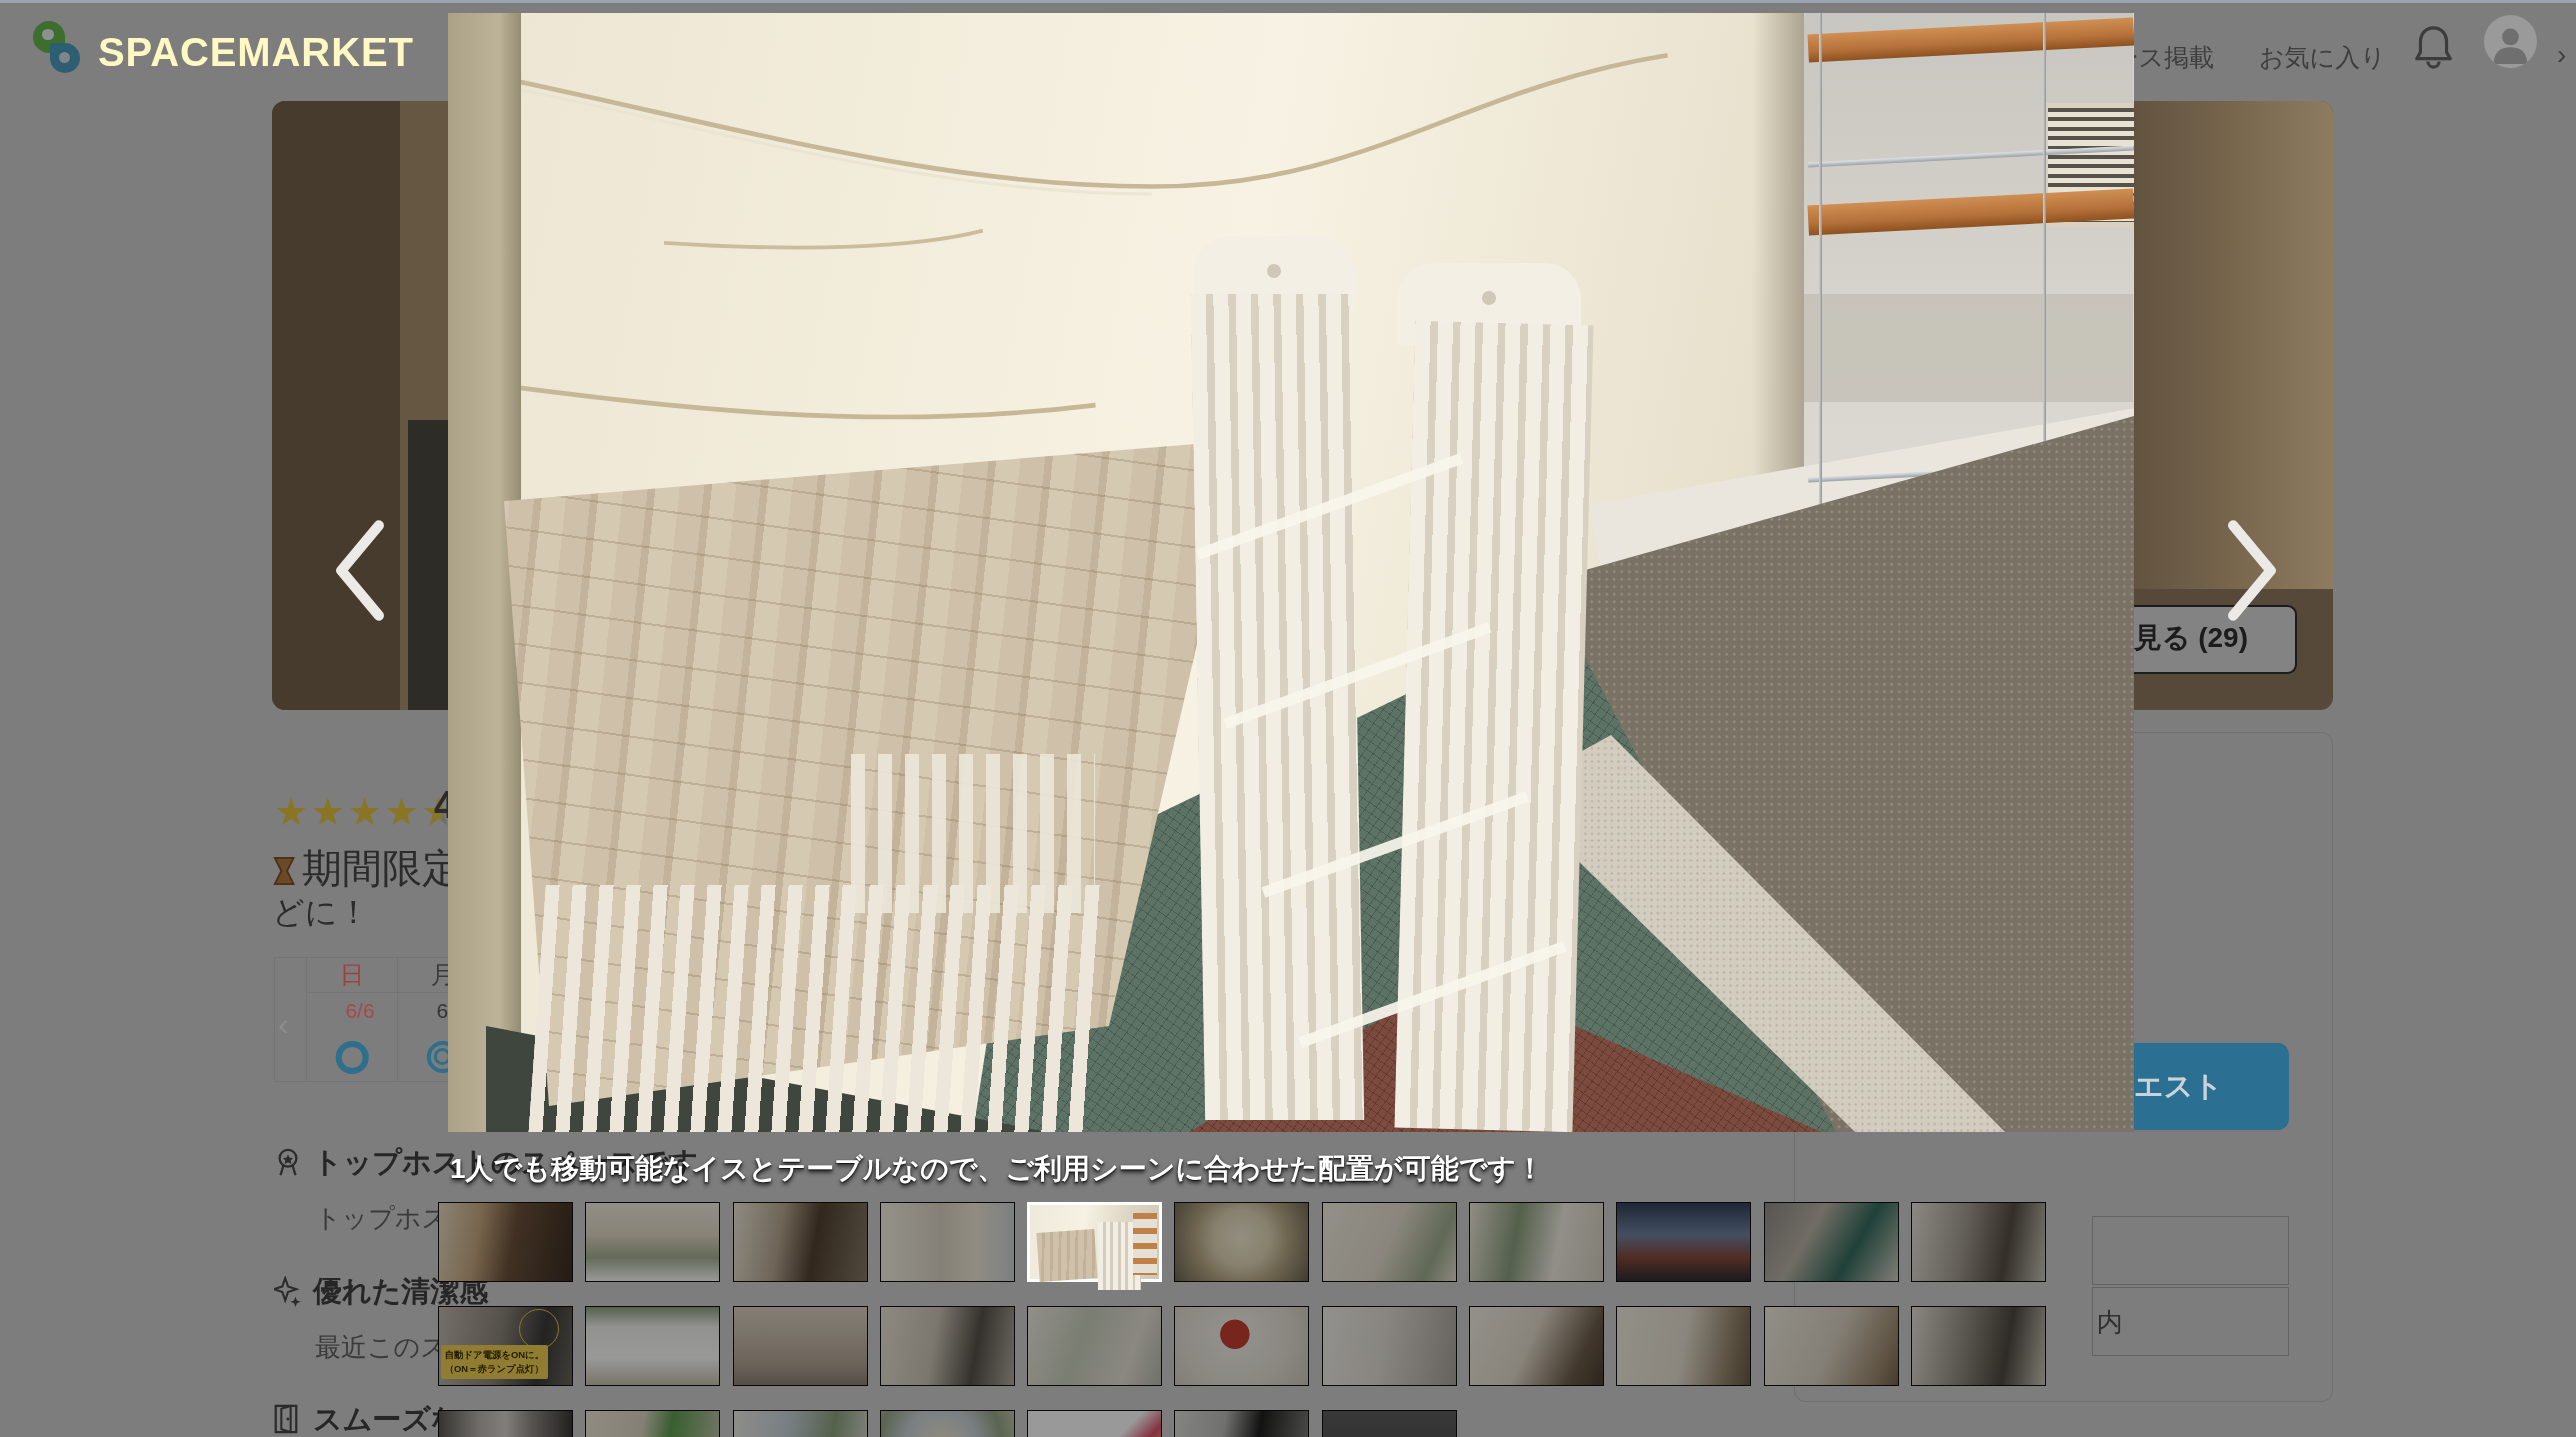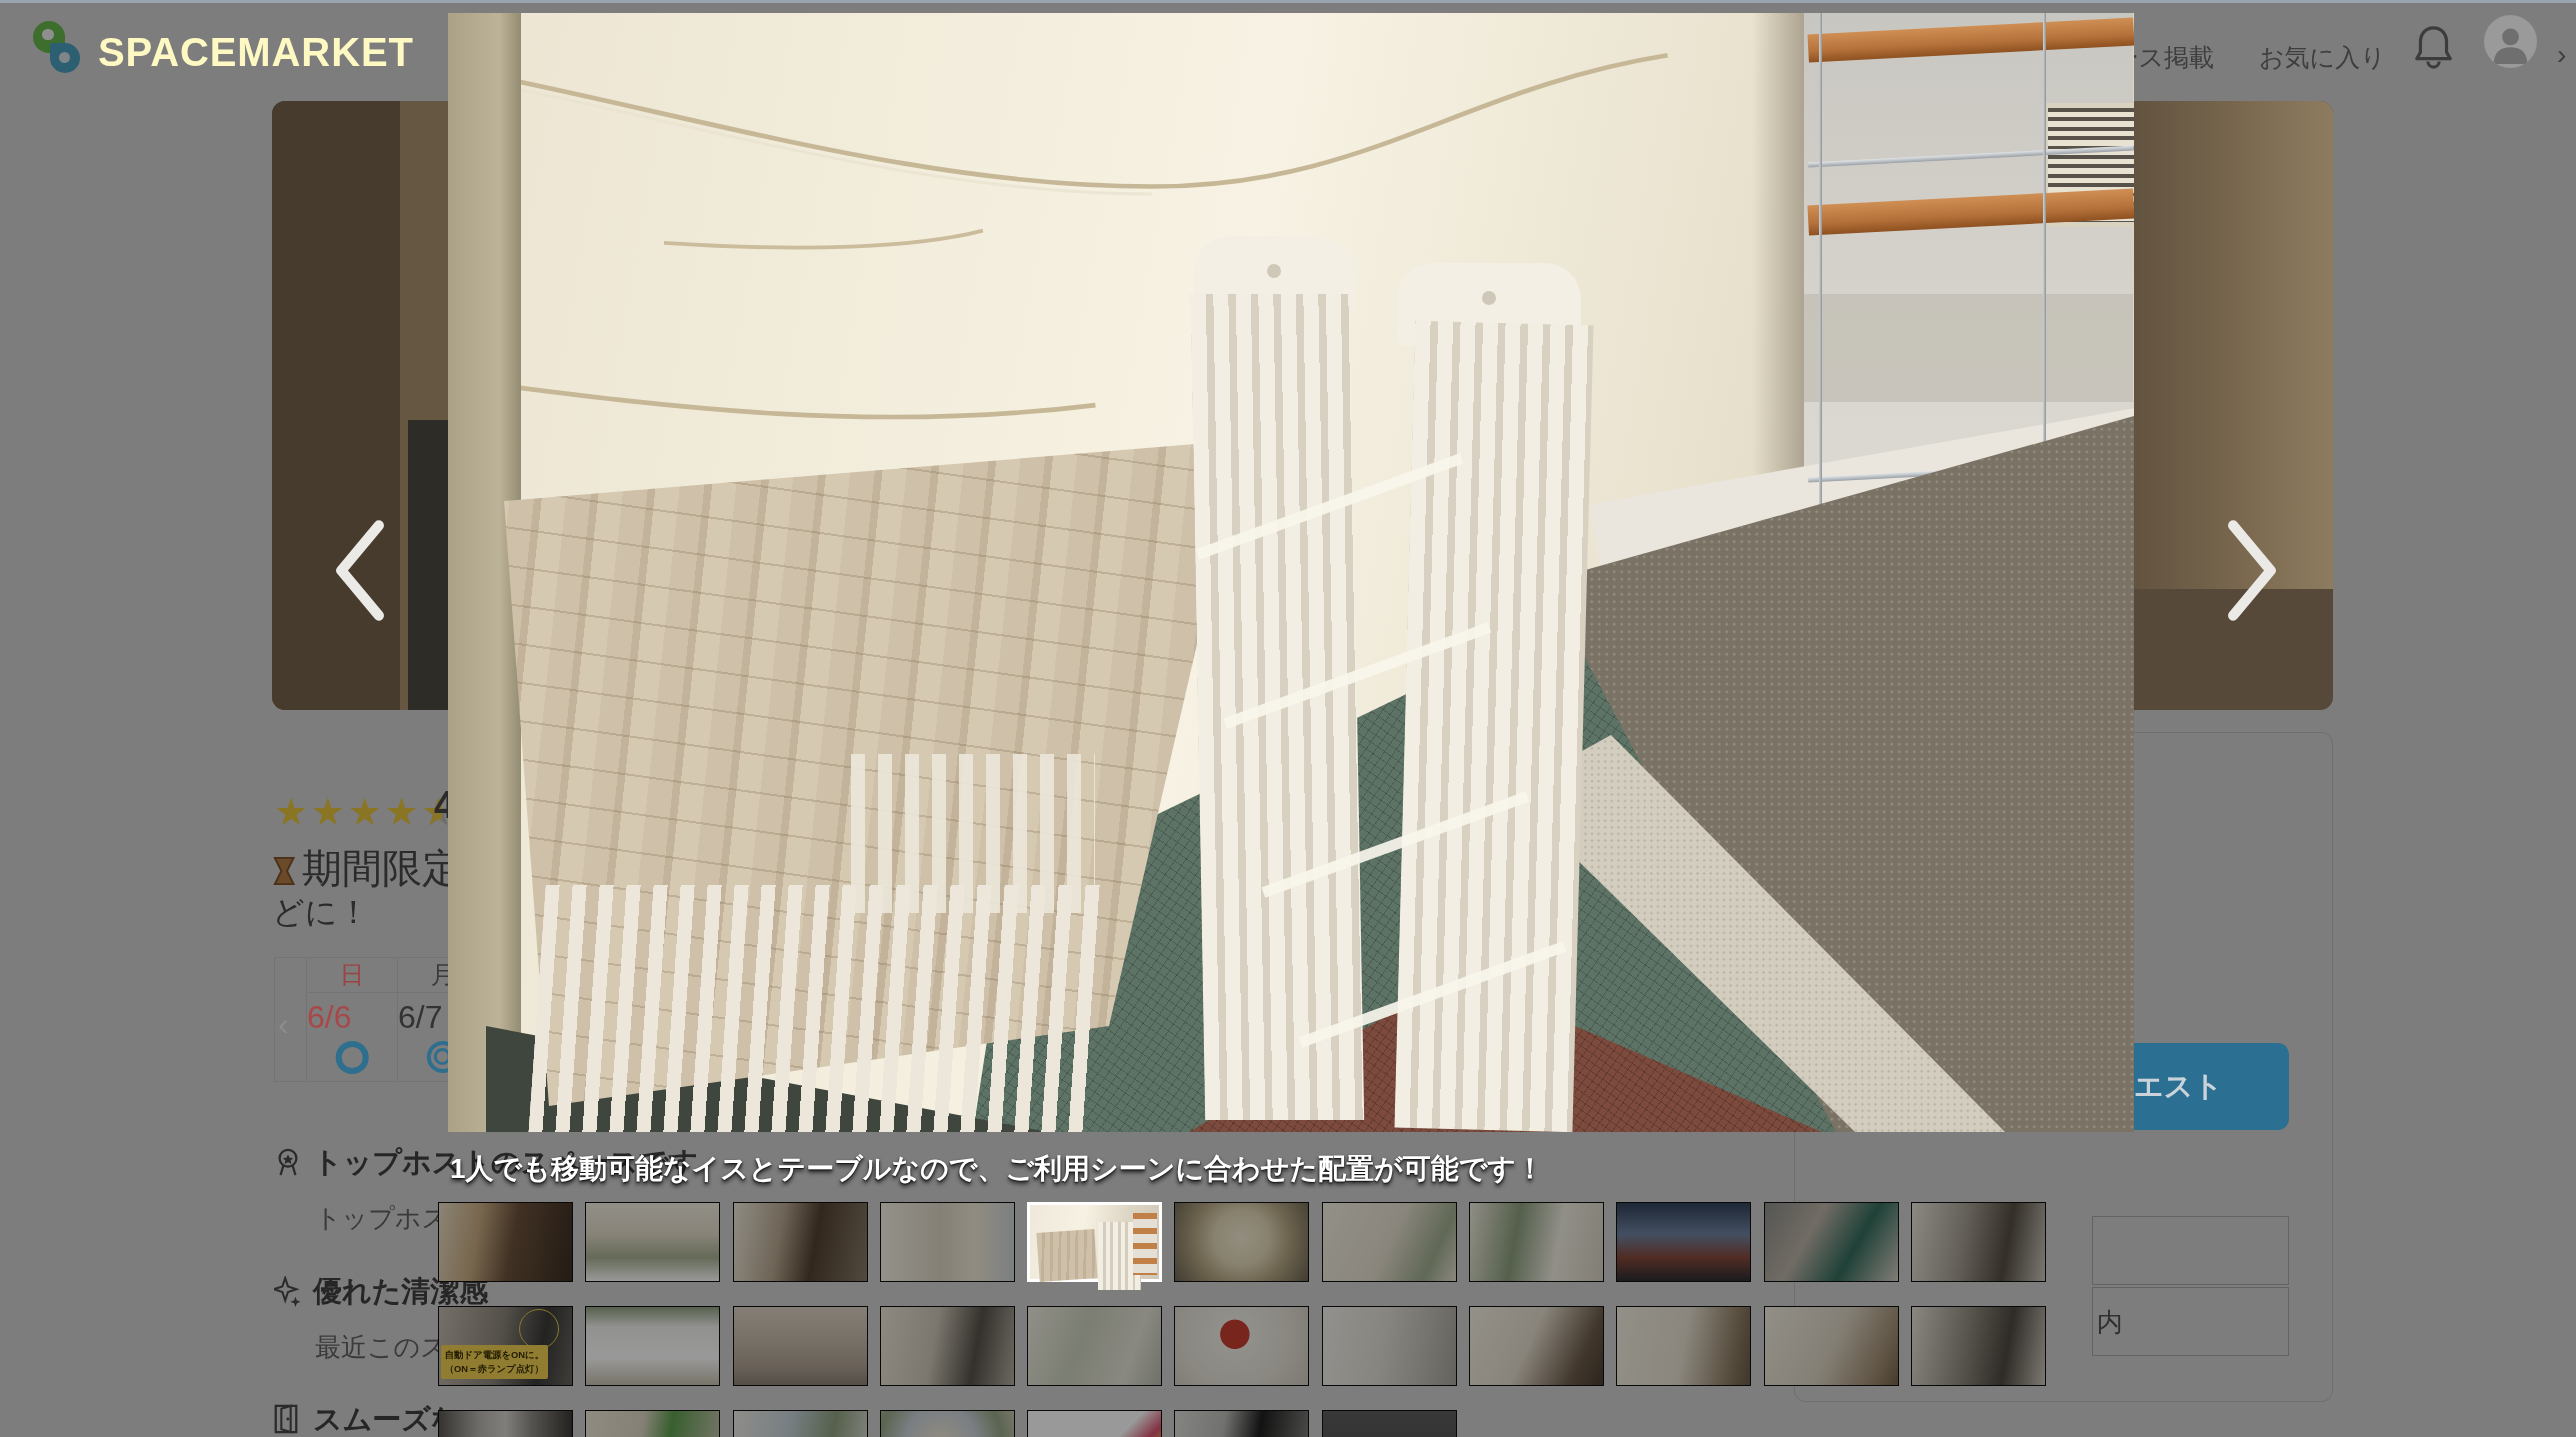--- a/index.html
+++ b/index.html
@@ -38,21 +38,21 @@
   .star-half i{position:absolute;left:0;top:0;width:55%;overflow:hidden;color:#8a7524;font-style:normal;}
   #rating{left:434px;top:784px;font-size:38px;font-weight:bold;}
   #title1{left:272px;top:841px;font-size:40px;}
   #title2{left:272px;top:891px;font-size:32px;}
   #hourglass{display:inline-block;vertical-align:-3.8px;margin-right:5.6px;}
   
   #cal{left:274px;top:957px;width:310px;height:125px;border:0.9px solid #747474;box-sizing:border-box;z-index:3;}
   .cal-col{position:absolute;top:0;height:123px;border-left:0.9px solid #747474;box-sizing:border-box;}
   .cal-head{position:absolute;left:0;top:0;width:100%;height:35px;border-bottom:0.9px solid #747474;
     box-sizing:border-box;text-align:center;font-size:24.4px;line-height:34px;}
-  .cal-date{position:absolute;left:0;top:41px;width:100%;font-size:32px;}
+  .cal-date{position:absolute;left:8px;top:41px;width:100%;text-align:center;font-size:21px;}
   .cal-mark{position:absolute;left:50%;top:83px;transform:translateX(-50%);}
   .ring{width:20.6px;height:20.6px;border:6.6px solid #2e6f8e;border-radius:50%;}
   .ring2{width:24.4px;height:24.4px;border:4.7px solid #2e6f8e;border-radius:50%;position:relative;}
   .ring2:before{content:"";position:absolute;left:2.8px;top:2.8px;width:11.3px;height:11.3px;border:3.8px solid #2e6f8e;border-radius:50%;}
   #cal-prev{left:278px;top:1006px;font-size:32px;color:#8c8c8c;z-index:3;}
   
   .sec-icon{z-index:3;}
   .sec-head{font-size:29px;font-weight:bold;color:#262626;z-index:3;white-space:nowrap;}
   .sec-body{font-size:26px;color:#3a3a3a;z-index:3;white-space:nowrap;}
   
@@ -158,20 +158,21 @@
       <circle cx="22" cy="15" r="9" fill="#6f6f6f"></circle>
       <path d="M4 44 C4 30 13 26 22 26 C31 26 40 30 40 44 Z" fill="#6f6f6f"></path>
     </svg>
   </div>
   <div id="nav-chevron" class="abs">›</div>
 
   <div id="hero" class="abs">
     <div class="hero-left"></div>
     <div class="hero-right"></div>
   </div>
+  <div id="see-all-btn" class="abs">見る (29)</div>
 
   <div id="stars" class="abs">★★★★<span class="star-half">★<i>★</i></span></div>
   <div id="rating" class="abs pg-text">4.7</div>
   <div id="title1" class="abs pg-text"><span id="hourglass"><svg width="24.4" height="30" viewBox="0 0 26 32">
           <path d="M3 2 H23 L16 16 L23 30 H3 L10 16 Z" fill="#6b4a2a" stroke="#4a3018" stroke-width="2"></path>
         </svg></span><span>期間限定</span></div>
   <div id="title2" class="abs pg-text">どに！</div>
 
   <div id="cal" class="abs">
     <div class="cal-col" style="left:31px;width:91px;">

